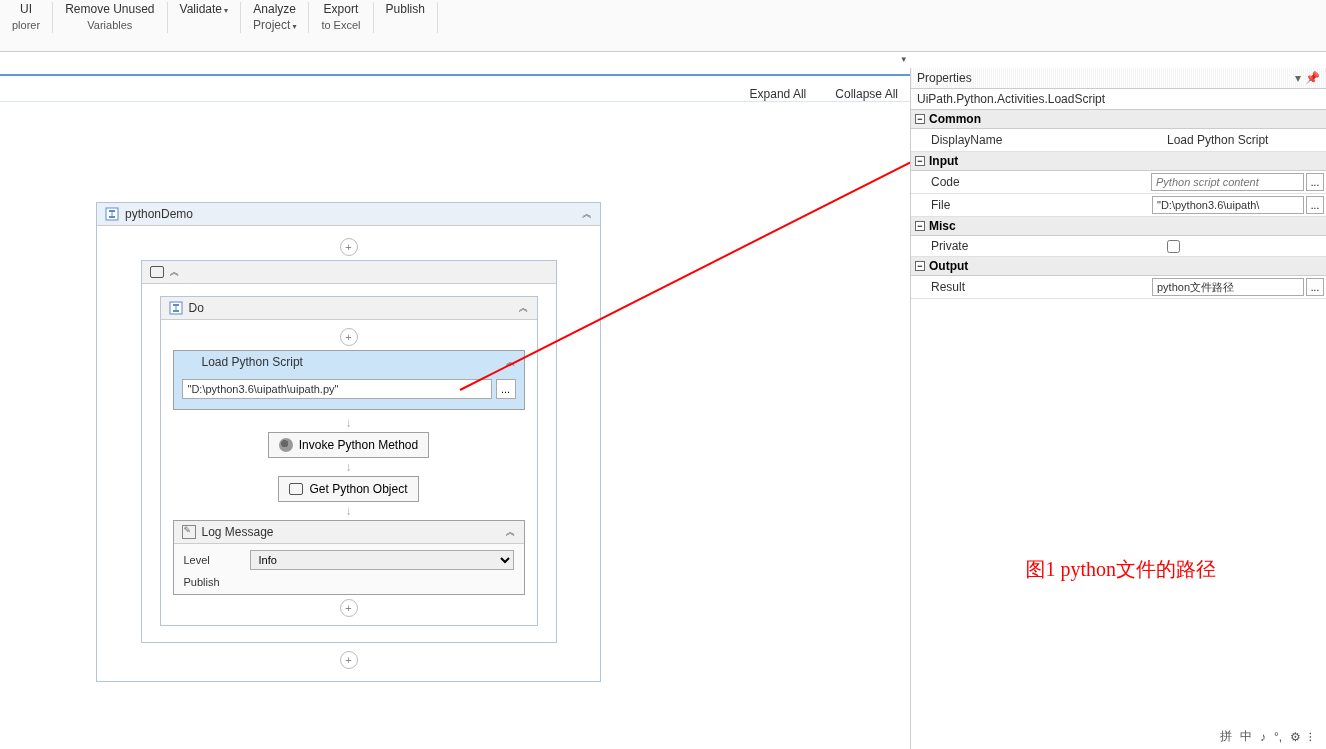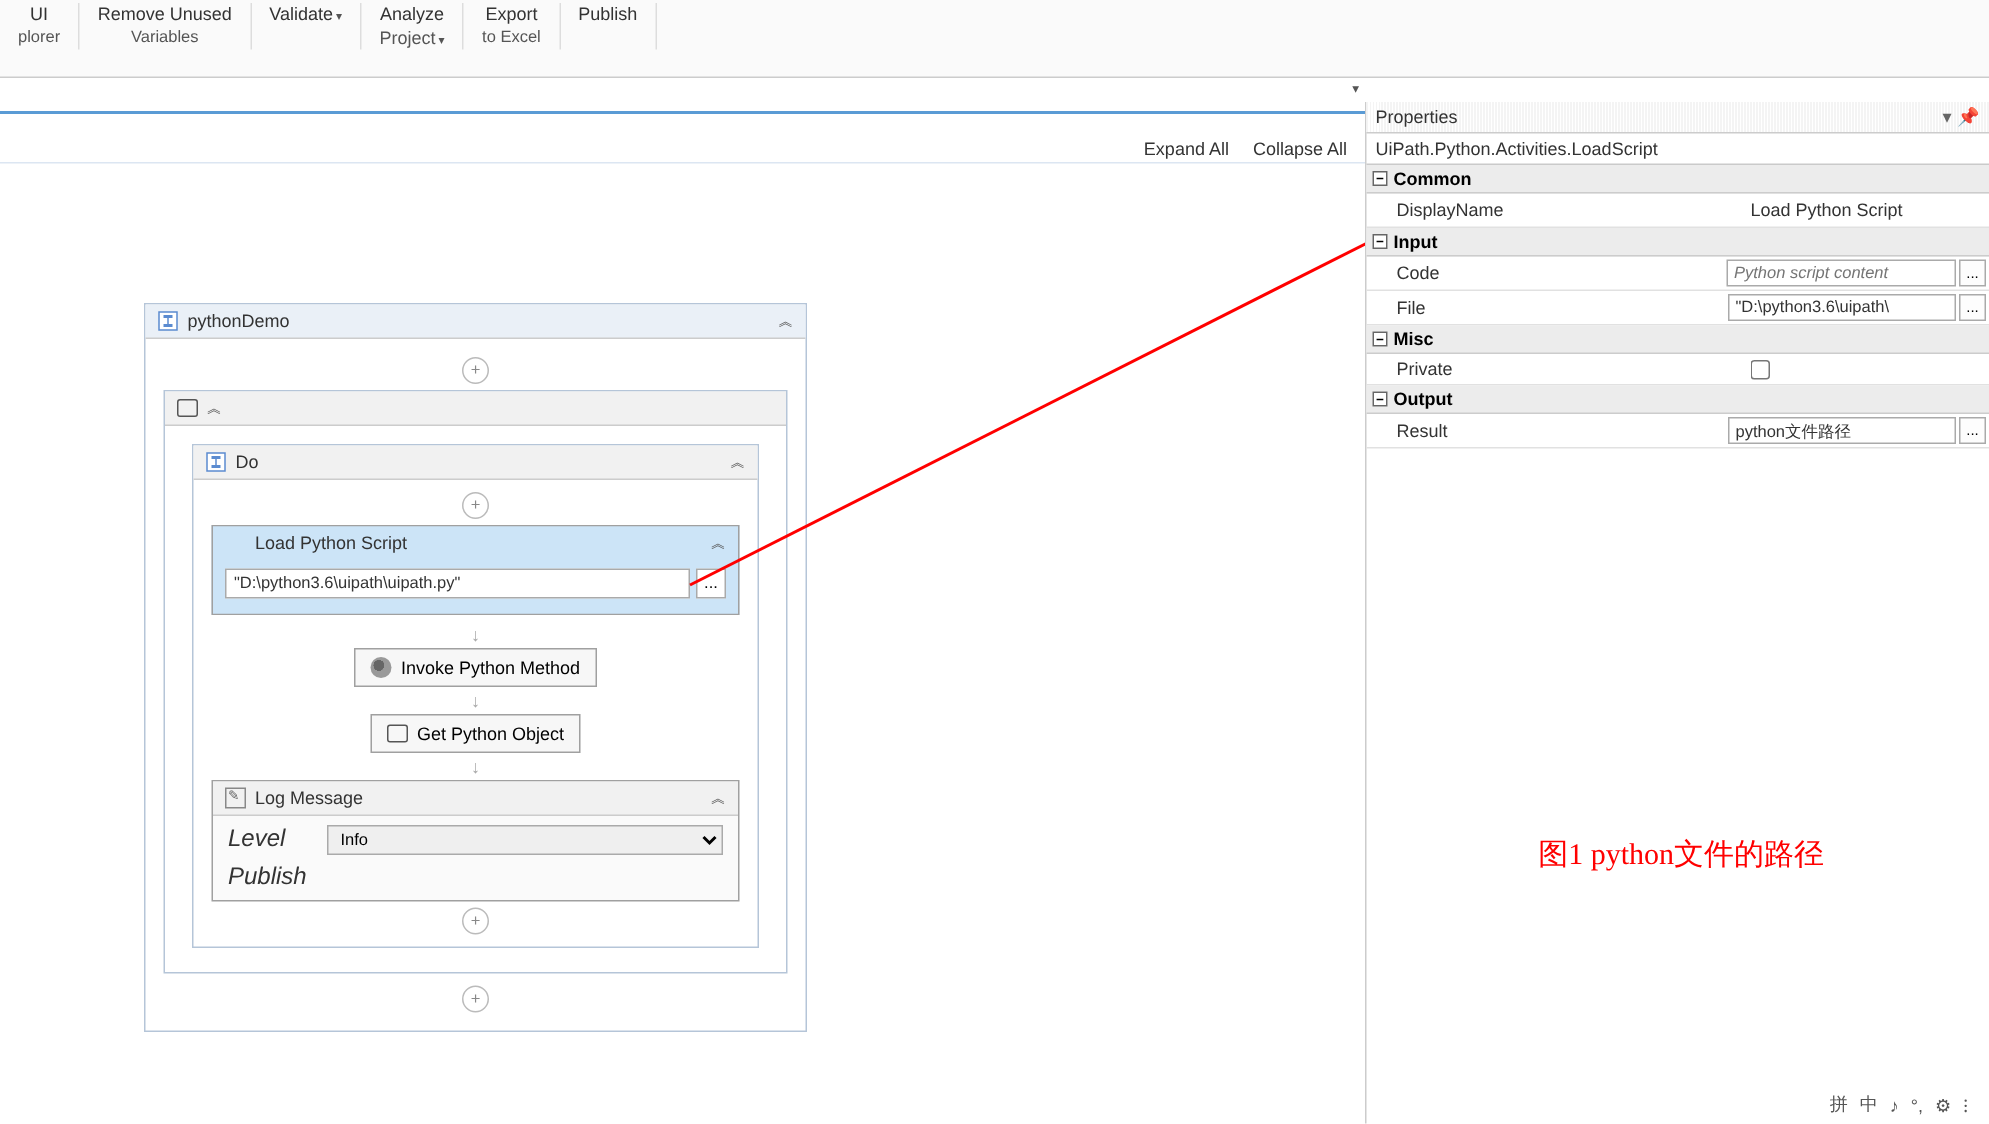--- a/index.html
+++ b/index.html
@@ -7,55 +7,55 @@
 
 
 .toolbar { display: flex; gap: 0; border-bottom: 1px solid #ccc; padding: 2px 0 18px 0; background: #fafafa; }
 .toolbar-item { text-align: center; padding: 0 12px; cursor: pointer; border-right: 1px solid #ddd; color: #333; line-height: 1.3; }
 .toolbar-item .sub { font-size: 11px; color: #555; }
 .toolbar-item .arrow { font-size: 8px; color: #555; margin-left: 2px; }
 
 
 .main-container { display: flex; height: calc(100% - 42px); }
 .designer-area { flex: 1; position: relative; background: #fff; }
-.designer-top-bar { height: 28px; display: flex; justify-content: flex-end; align-items: flex-start; padding: 16px 12px; gap: 16px; border-bottom: 1px solid #dce6f2; border-top: 2px solid #5a9bd5; margin-top:22px}
+.designer-top-bar { height: 28px; display: flex; justify-content: flex-end; align-items: flex-end; padding: 0 12px; gap: 29px; border-bottom: 1px solid #dce6f2; border-top: 2px solid #5a9bd5; margin-top:22px}
 .designer-top-bar span { color: #333; cursor: pointer; font-size: 12px; }
 .collapse-arrow-designer { position:absolute; right:4px; top:2px; font-size:9px; color:#555;}
 
 
 .canvas { position: absolute; top: 150px; left: 96px; }
 .wf-container { background: #fff; border: 1px solid #b5c5d8; }
 .wf-header { display: flex; align-items: center; gap: 6px; padding: 4px 8px; border-bottom: 1px solid #ccc; background: #eaf0f7; }
 .wf-header.second-level { background:#f1f1f1;}
 .wf-title { flex: 1; color: #333; font-size: 12px; }
 .collapse-chevron { font-size: 10px; color: #555; cursor: pointer; }
 .wf-body { padding: 8px 10px; }
 
-.pythonDemo { width: 442px; }
+.pythonDemo { width: 505px; }
 .pythonScope { width: 416px; margin: 4px auto 8px auto; }
 .doBlock { width: 378px; margin: 4px auto 8px auto; }
 
 .plus-btn { width: 18px; height: 18px; border: 1px solid #bbb; border-radius: 9px; display: flex; align-items: center; justify-content: center; margin: 4px auto; color: #888; cursor: pointer; font-size: 11px; background:#fff; }
 
 .activity-selected { border: 1px solid #a0a0a0; background: #cce4f7; margin: 4px 8px; }
 .activity-selected .wf-header { background: #cce4f7; border-bottom: none; }
 .input-row { padding: 6px 8px 10px 8px; display: flex; gap: 4px; background:#cce4f7;}
 .input-text { flex: 1; border: 1px solid #aaa; background: #fff; padding: 3px 5px; font-size: 11px; color: #333; }
 .browse-btn { width: 20px; border: 1px solid #aaa; background: #fff; text-align: center; cursor: pointer; font-size: 11px; line-height: 18px; }
 
 .arrow-down { text-align: center; color: #aaa; font-size: 12px; padding: 2px 0;}
 .arrow-down::before{ content:"↓"; }
 
 .mini-activity { display: flex; align-items: center; gap: 6px; border: 1px solid #a0a0a0; padding: 5px 10px; margin: 0 auto; background: #f7f7f7; width: fit-content; }
 
 .logmsg { border:1px solid #a0a0a0; margin: 0 8px 4px 8px;}
 .logmsg .wf-header { background:#f1f1f1;}
 .logmsg-body { padding: 6px 10px; display:grid; grid-template-columns: 58px 1fr; gap:6px 8px; align-items:center; background:#fafafa;}
 .logmsg-body select, .logmsg-body input { border: 1px solid #aaa; padding: 2px 4px; font-size: 11px; width: 100%; }
-.logmsg-body label { color:#333; font-size:16px;font-style:italic;}
+.logmsg-body label { color:#333; font-size:11px;}
 
 
 .icon-sequence { width: 14px; height: 14px; display: inline-block; }
 .icon-sequence svg { width:14px; height:14px; }
 .icon-scope { width: 14px; height: 12px; border: 1.5px solid #555; border-radius: 2px; display: inline-block; }
 .icon-python { width: 14px; height: 14px; display: inline-block; border-radius:7px; background: radial-gradient(circle at 40% 40%, #666 30%, #999 31%);}
 .icon-log { width:14px; height:14px; display:inline-block; border:1px solid #888; position:relative;}
 .icon-log::after{content:"✎"; font-size:9px; position:absolute; left:1px; top:-1px; color:#666;}
 
 

